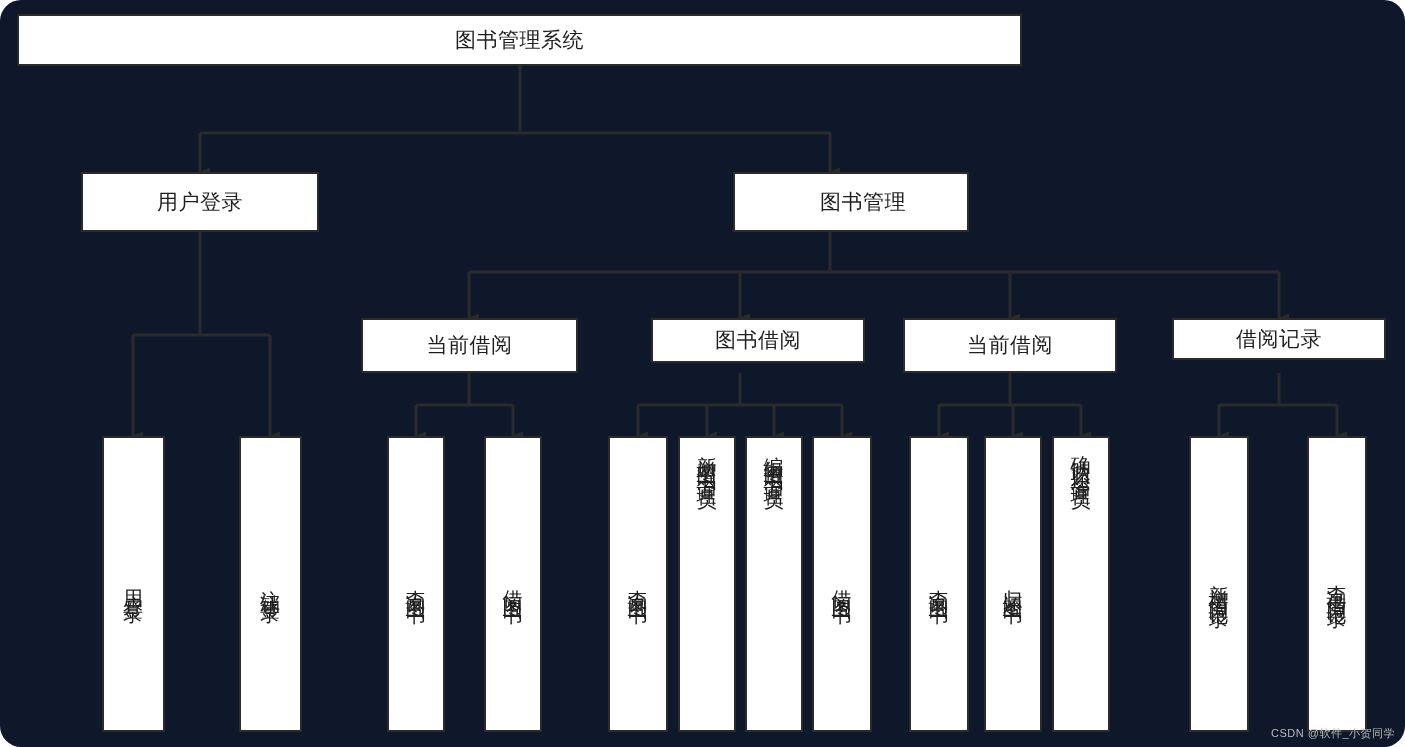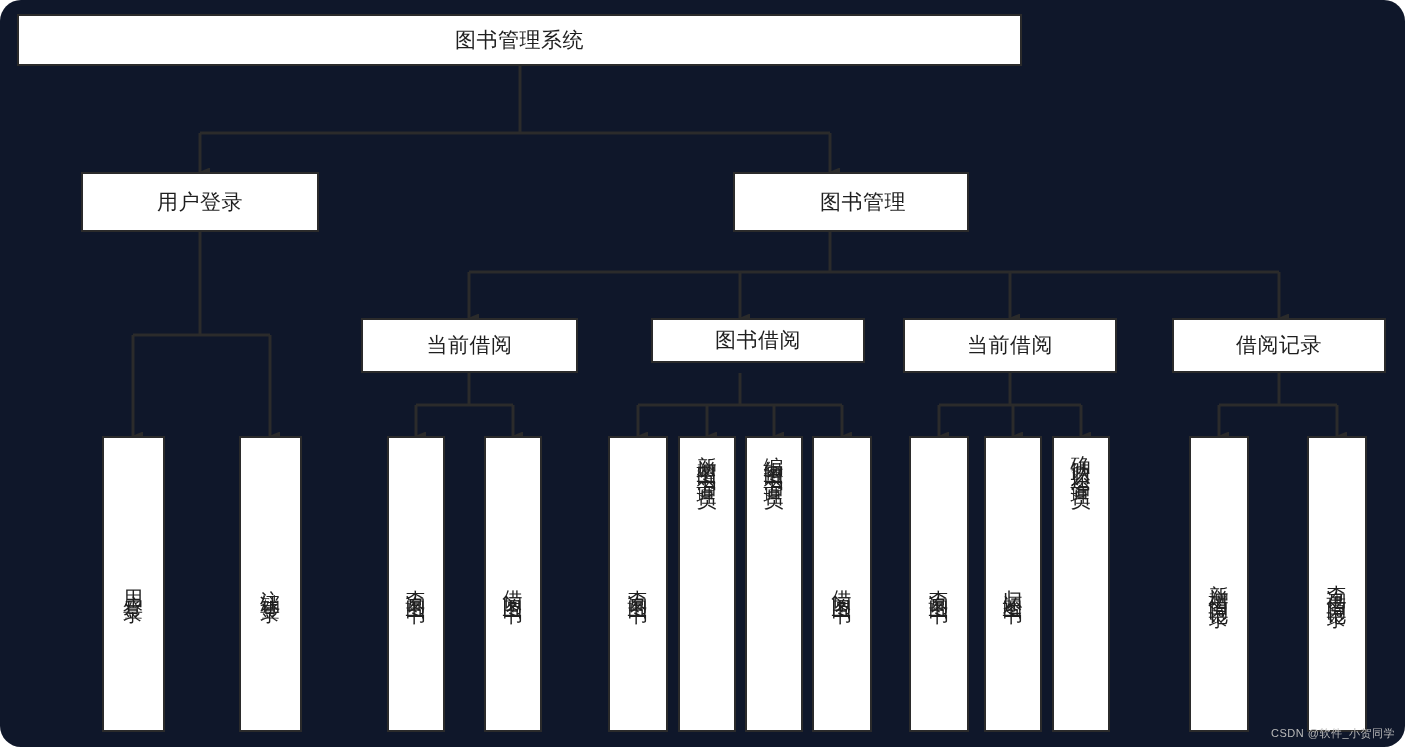--- a/index.html
+++ b/index.html
@@ -132,21 +132,21 @@
 
   <div class="node-box" id="node-l3-0" style="left: 361px; top: 318px; width: 217px; height: 55px;">
     <span class="node-label">当前借阅</span>
   </div>
   <div class="node-box" id="node-l3-1" style="left: 651px; top: 318px; width: 214px; height: 45px;">
     <span class="node-label">图书借阅</span>
   </div>
   <div class="node-box" id="node-l3-2" style="left: 903px; top: 318px; width: 214px; height: 55px;">
     <span class="node-label">当前借阅</span>
   </div>
-  <div class="node-box" id="node-l3-3" style="left: 1172px; top: 318px; width: 214px; height: 55px;">
+  <div class="node-box" id="node-l3-3" style="left: 1172px; top: 318px; width: 214px; height: 42px;">
     <span class="node-label">借阅记录</span>
   </div>
 
   <div class="node-box vertical centered" id="node-leaf-0" style="left: 102px; top: 436px; width: 63px; height: 296px;">
     <span class="node-label">用户登录</span>
   </div>
   <div class="node-box vertical centered" id="node-leaf-1" style="left: 239px; top: 436px; width: 63px; height: 296px;">
     <span class="node-label">注销登录</span>
   </div>
   <div class="node-box vertical centered" id="node-leaf-2" style="left: 387px; top: 436px; width: 58px; height: 296px;">

